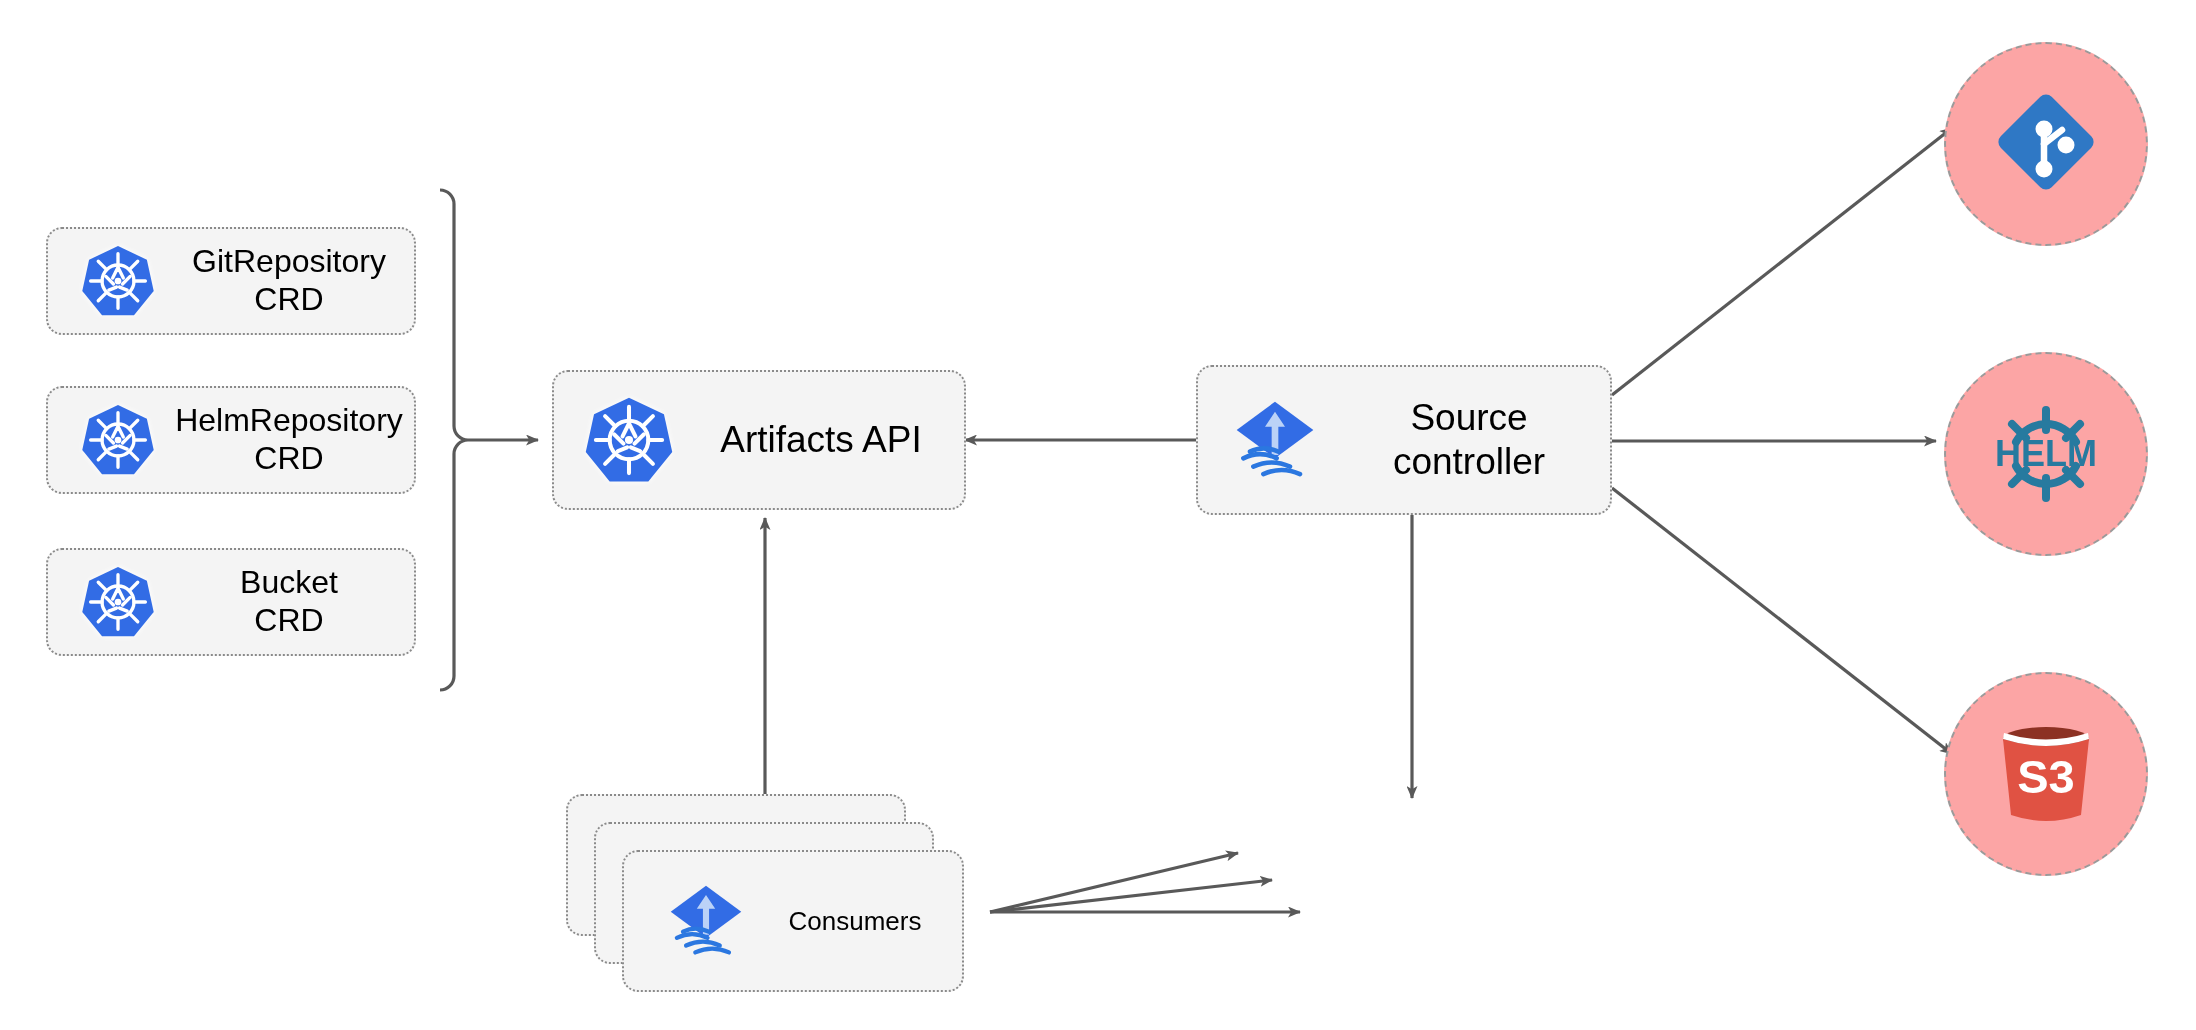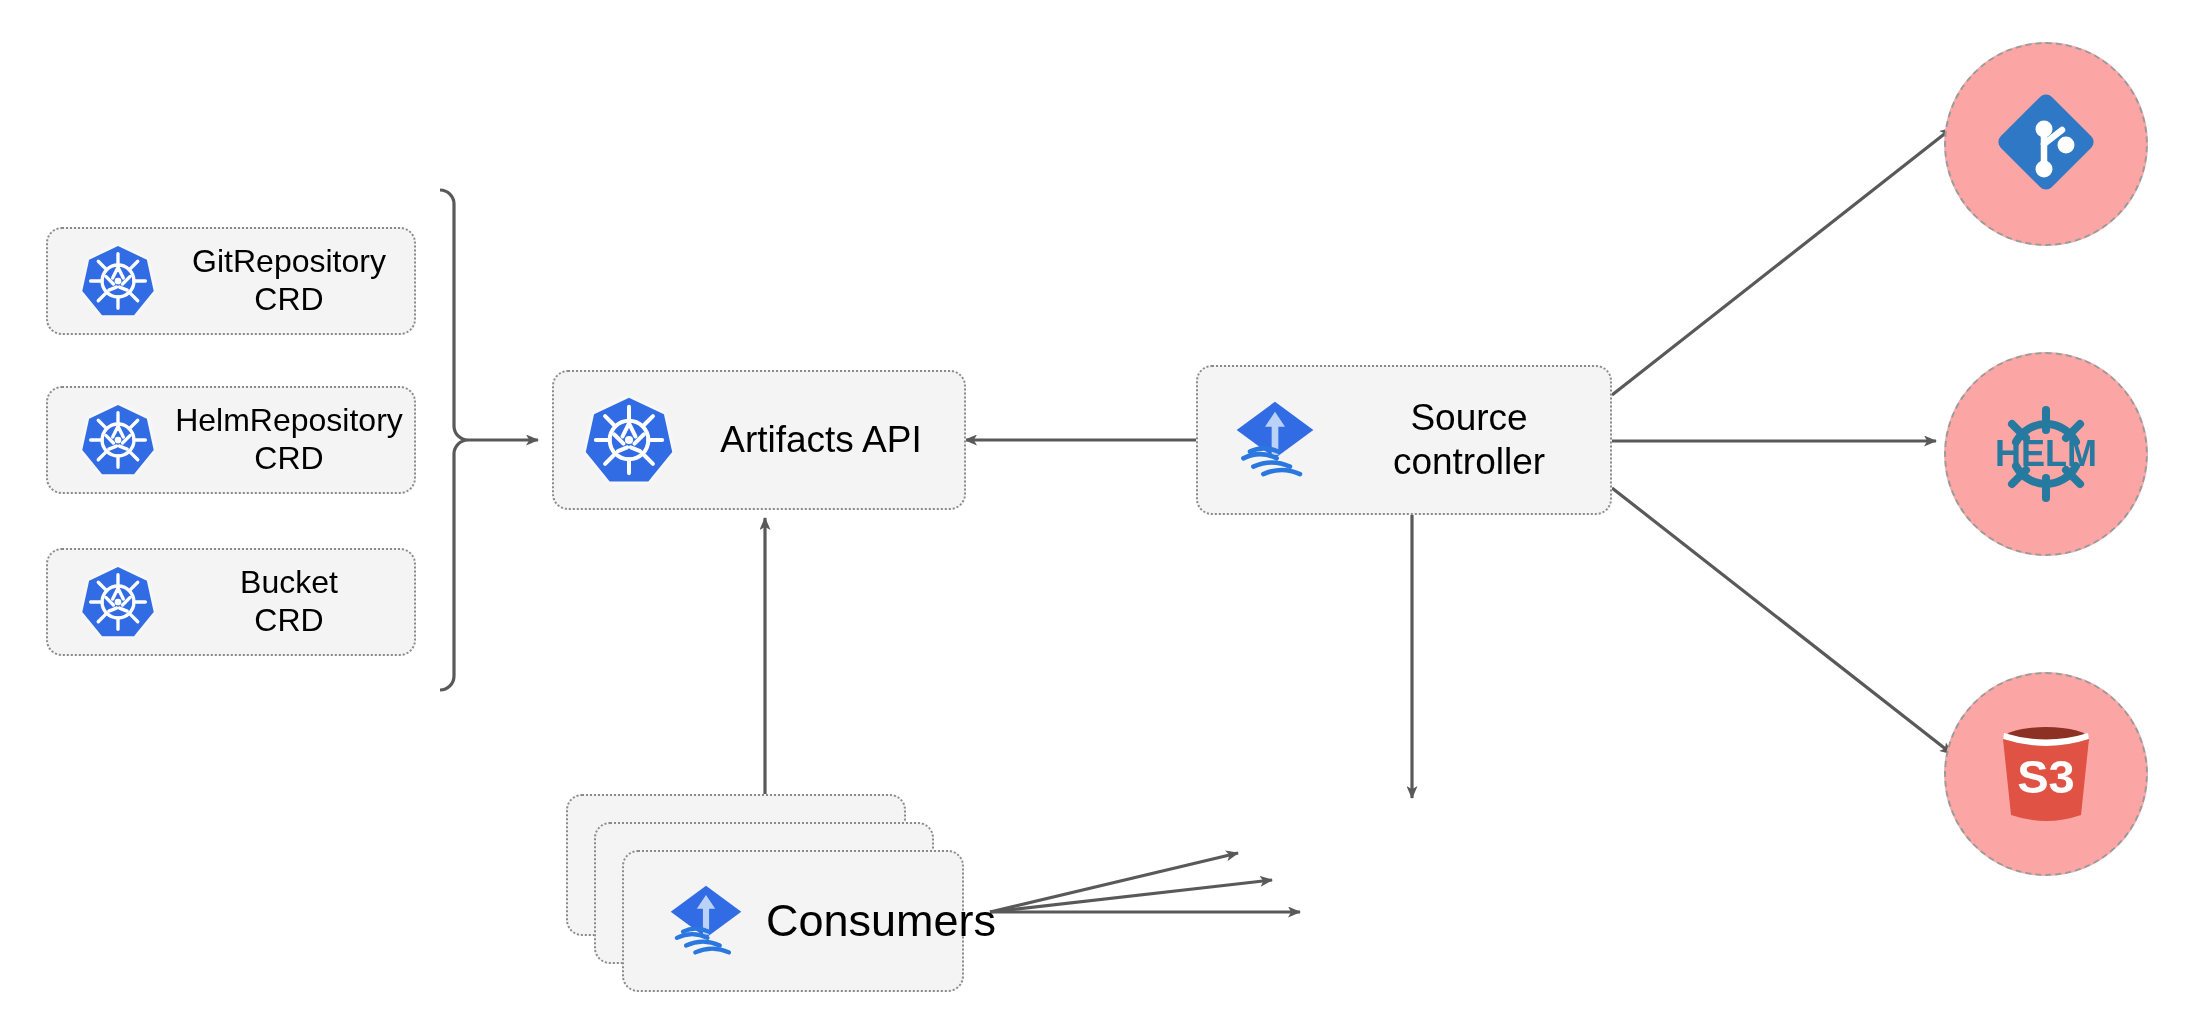--- a/index.html
+++ b/index.html
@@ -34,21 +34,21 @@
   .crd .nicon{width:112px;margin-left:14px;}
   .crd .nlabel{font-size:32px;}
 
   
   .stack{position:absolute;z-index:5;}
   .stack .sheet{
     position:absolute;background:#f4f4f4;
     border:2.5px dotted #8a8a8a;border-radius:16px;box-sizing:border-box;
   }
   .stack .front{display:flex;align-items:center;}
-  .stack .front .nlabel{color:#000;font-size:45px;text-align:center;flex:1;padding-right:18px;}
+  .stack .front .nlabel{color:#000;font-size:26px;text-align:center;flex:1;padding-right:18px;}
   .stack .front .nicon{flex:0 0 auto;width:120px;display:flex;align-items:center;justify-content:center;margin-left:22px;}
 
   
   .circ{
     position:absolute;width:204px;height:204px;border-radius:50%;
     background:#fca5a5;border:2.5px dashed #9a9a9a;box-sizing:border-box;
     display:flex;align-items:center;justify-content:center;z-index:5;
   }
 
   .k8s-ico{filter:drop-shadow(0 0 3px #ffffff);}

